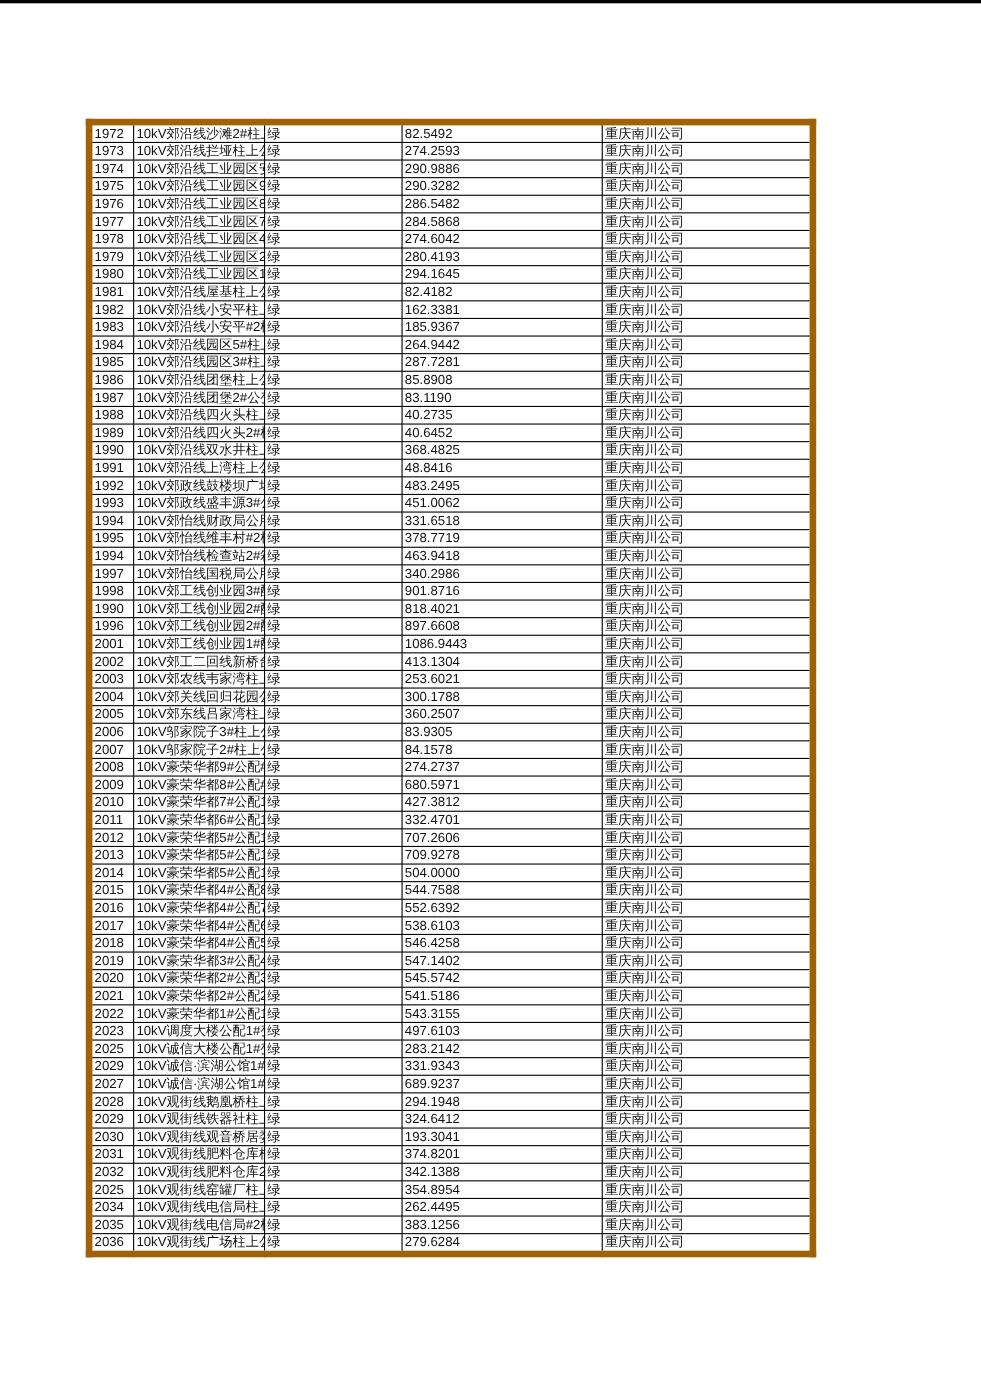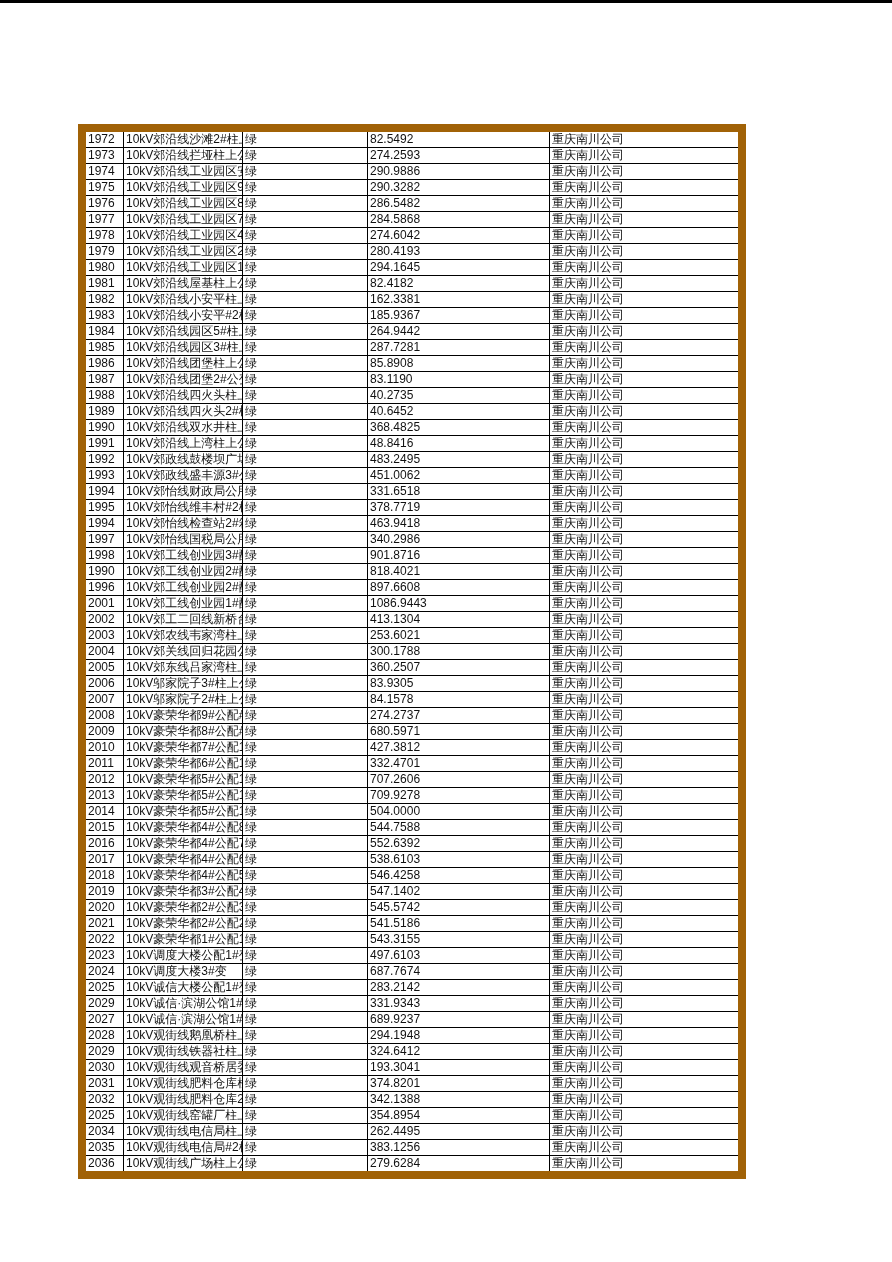--- a/index.html
+++ b/index.html
@@ -13,25 +13,25 @@
   }
   .top-edge {
     position: absolute;
     top: 0; left: 0;
     width: 892px; height: 3px;
     background: #000000;
   }
   table.data-grid {
     position: absolute;
     left: 78px;
-    top: 124px;
+    top: 108px;
     width: 648px;
     border-collapse: collapse;
     table-layout: fixed;
-    border: 8px solid #a16207;
+    border: 6px solid #a16207;
   }
   table.data-grid td {
     border: 1px solid #000000;
     height: 15px;
     padding: 0 2px;
     font-size: 12px;
     line-height: 15px;
     white-space: nowrap;
     overflow: hidden;
     color: #111111;
@@ -412,27 +412,20 @@
           <td class="cell-company">重庆南川公司</td>
         </tr>
         <tr>
           <td class="cell-no">2023</td>
           <td class="cell-name">10kV调度大楼公配1#变</td>
           <td class="cell-status">绿</td>
           <td class="cell-value">497.6103</td>
           <td class="cell-company">重庆南川公司</td>
         </tr>
         <tr>
-          <td class="cell-no">2024</td>
-          <td class="cell-name">10kV调度大楼3#变</td>
-          <td class="cell-status">绿</td>
-          <td class="cell-value">687.7674</td>
-          <td class="cell-company">重庆南川公司</td>
-        </tr>
-        <tr>
           <td class="cell-no">2025</td>
           <td class="cell-name">10kV诚信大楼公配1#变</td>
           <td class="cell-status">绿</td>
           <td class="cell-value">283.2142</td>
           <td class="cell-company">重庆南川公司</td>
         </tr>
         <tr>
           <td class="cell-no">2029</td>
           <td class="cell-name">10kV诚信·滨湖公馆1#公配</td>
           <td class="cell-status">绿</td>

